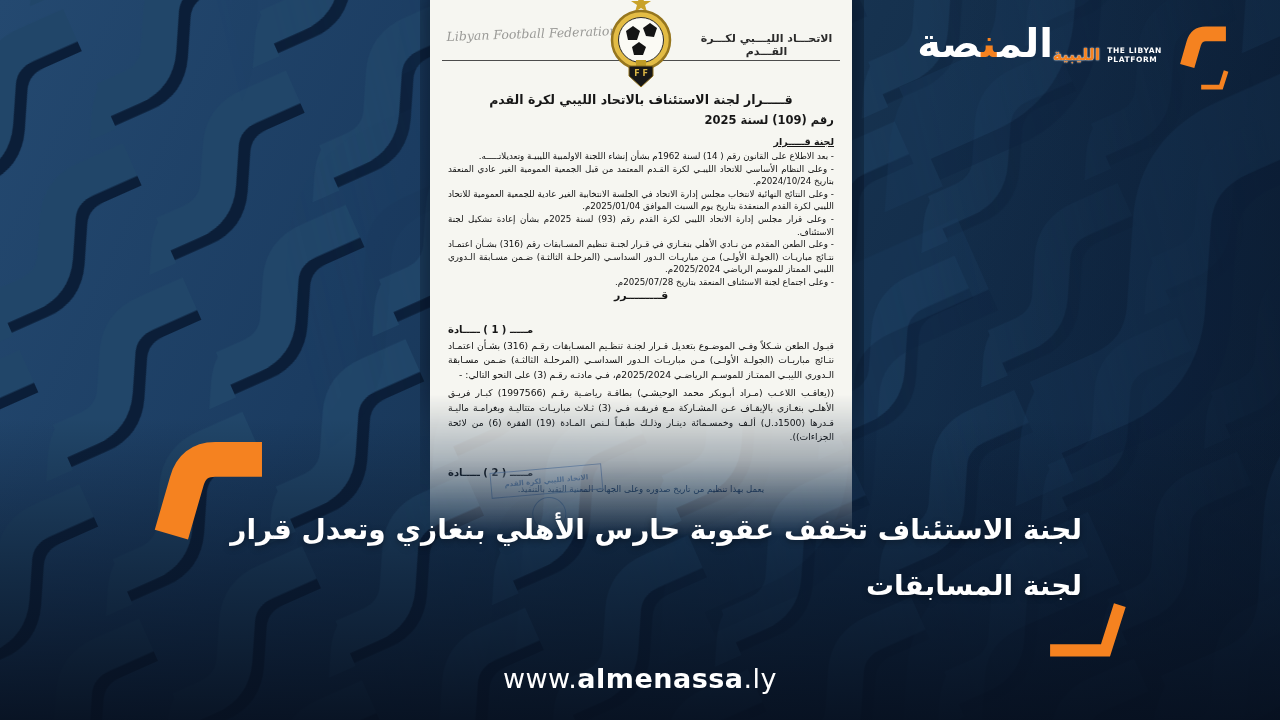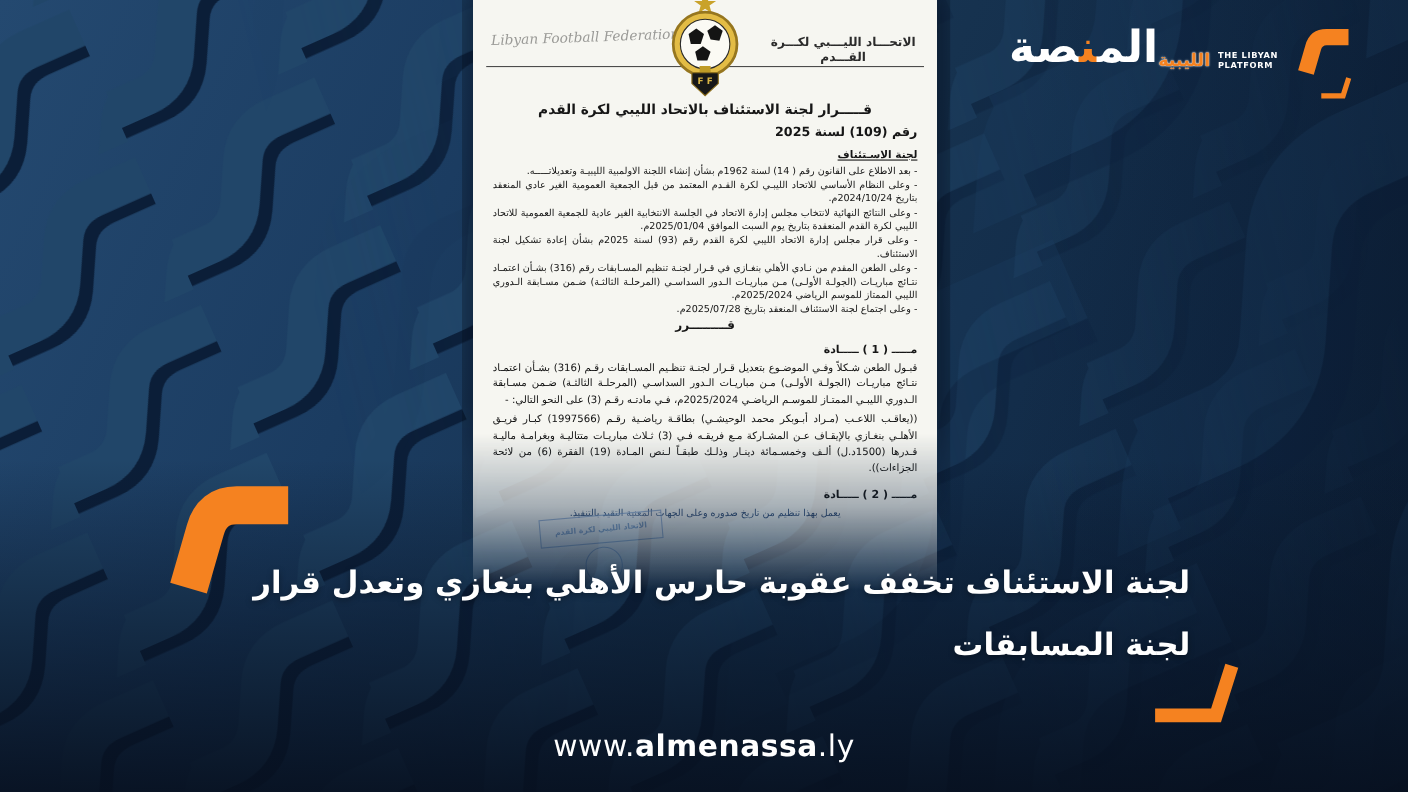--- a/index.html
+++ b/index.html
@@ -57,21 +57,21 @@
   .doc-fed-ar { position:absolute; right:8px; top:32px; width:155px; text-align:center; z-index:0;
                 font-size:11px; font-weight:bold; color:#2b2b2b; }
   .doc-logo { position:absolute; left:50%; top:-6px; transform:translateX(-50%); z-index:2; }
 
   .doc-title { text-align:center; font-weight:bold; font-size:12.5px; margin-top:4px; }
   .doc-number { font-weight:bold; font-size:11.5px; margin-top:6px; }
   .doc-committee { font-weight:bold; font-size:9.5px; text-decoration:underline; margin-top:9px; }
   .doc-list { margin-top:3px; }
   .doc-li { font-size:8.7px; line-height:12.6px; text-align:justify; color:#111; }
   .doc-decide { text-align:center; font-weight:bold; font-size:11px; margin-top:0; letter-spacing:1px; }
-  .doc-article-h { text-align:right; font-weight:bold; font-size:10px; margin-top:11px; }
+  .doc-article-h { text-align:left; font-weight:bold; font-size:10px; margin-top:22px; }
   .doc-par { font-size:9.2px; line-height:14.6px; text-align:justify; margin-top:4px; color:#0f0f0f; }
   .doc-final { text-align:center; font-size:8.6px; margin-top:6px; color:#2e4b75; }
 
   .stamp { position:absolute; left:62px; top:468px; transform:rotate(-5deg); opacity:.7; direction:rtl; }
   .stamp-box { width:112px; height:26px; border:1.5px solid #7b9cc9; background:rgba(235,242,250,.35);
                display:flex; align-items:center; justify-content:center;
                font-size:7px; font-weight:bold; color:#5d85ba; }
   .stamp-circle { width:34px; height:34px; border:1.5px solid #7b9cc9; border-radius:50%; margin:3px auto 0; }
 
   
@@ -152,21 +152,21 @@
           <rect x="31" y="66" width="10" height="6" fill="#bf9b26"></rect>
           <path d="M24 72 L48 72 L48 82 L36 93 L24 82 Z" fill="#171717" stroke="#8f711e" stroke-width="1"></path>
           <text x="36" y="82" text-anchor="middle" font-size="8" font-weight="bold" fill="#d9b545">F F</text>
         </svg>
       </div>
     </div>
 
     <div class="doc-inner">
       <div class="doc-title">قـــــرار لجنة الاستئناف بالاتحاد الليبي لكرة القدم</div>
       <div class="doc-number">رقم (109) لسنة 2025</div>
-      <div class="doc-committee">لجنة الاسـتئناف</div>
+      <div class="doc-committee">لجنة قـــــرار</div>
       <div class="doc-list">
           <div class="doc-li">- بعد الاطلاع على القانون رقم ( 14) لسنة 1962م بشأن إنشاء اللجنة الاولمبية الليبيـة وتعديلاتـــــه.</div>
           <div class="doc-li">- وعلى النظام الأساسي للاتحاد الليبـي لكرة القـدم المعتمد من قبل الجمعية العمومية الغير عادي المنعقد بتاريخ 2024/10/24م.</div>
           <div class="doc-li">- وعلى النتائج النهائية لانتخاب مجلس إدارة الاتحاد في الجلسة الانتخابية الغير عادية للجمعية العمومية للاتحاد الليبي لكرة القدم المنعقدة بتاريخ يوم السبت الموافق 2025/01/04م.</div>
           <div class="doc-li">- وعلى قرار مجلس إدارة الاتحاد الليبي لكرة القدم رقم (93) لسنة 2025م بشأن إعادة تشكيل لجنة الاستئناف.</div>
           <div class="doc-li">- وعلى الطعن المقدم من نـادي الأهلي بنغـازي في قـرار لجنـة تنظيم المسـابقات رقم (316) بشـأن اعتمـاد نتـائج مباريـات (الجولـة الأولـى) مـن مباريـات الـدور السداسـي (المرحلـة الثالثـة) ضـمن مسـابقة الـدوري الليبي الممتاز للموسم الرياضي 2025/2024م.</div>
           <div class="doc-li">- وعلى اجتماع لجنة الاستئناف المنعقد بتاريخ 2025/07/28م.</div>
         </div>
       <div class="doc-decide">قـــــــــرر</div>
       <div class="doc-article-h">مـــــ ( 1 ) ـــــادة</div>

